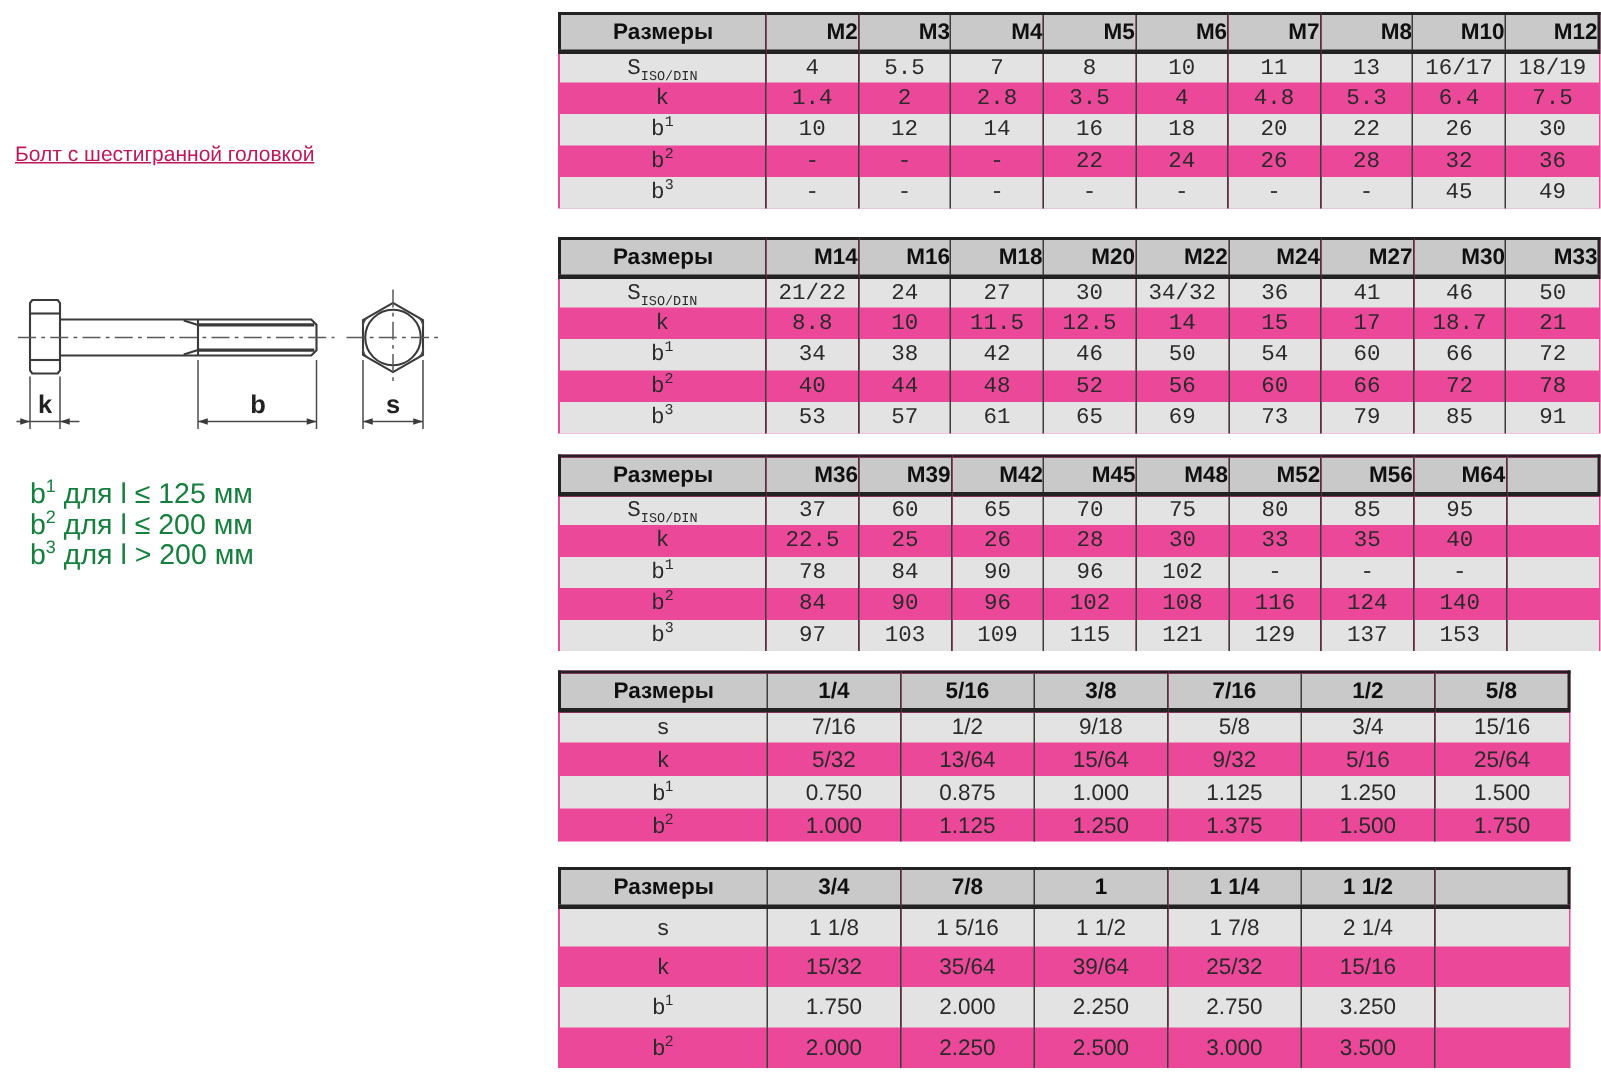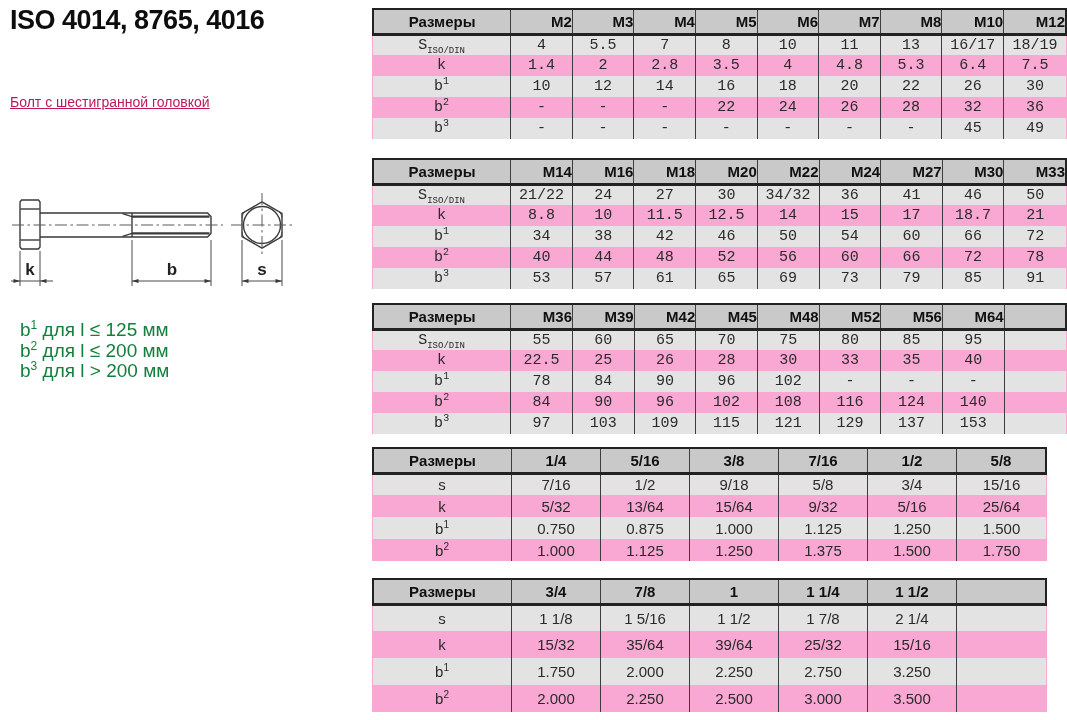--- a/index.html
+++ b/index.html
@@ -19,21 +19,21 @@
   .footnotes sup{font-size:12px;line-height:0;}
   svg text{font-family:"Liberation Sans",sans-serif;font-weight:700;
     font-size:17px;fill:#222;}
   .oline{stroke:#3a3a3a;stroke-width:1.4;fill:none;}
   .tline{stroke:#3a3a3a;stroke-width:2.2;fill:none;}
   .dline{stroke:#4a4a4a;stroke-width:1;fill:none;}
   .cline{stroke:#5a5a5a;stroke-width:1;fill:none;stroke-dasharray:12 3.5 2.5 3.5;}
   .arrow{fill:#3a3a3a;stroke:none;}
   
   table{border-collapse:collapse;table-layout:fixed;position:absolute;
-    left:372px;background:#f9a8d4;}
+    left:372px;background:#ec4899;}
   th,td{text-align:center;vertical-align:middle;padding:0;
     font-size:15px;color:#2a2a2a;overflow:hidden;white-space:nowrap;}
   th{font-weight:700;background:#c9c9c9;color:#101010;
     border-top:2px solid #222;border-bottom:3px solid #222;}
   th:first-child{border-left:2px solid #222;}
   th:last-child{border-right:2px solid #222;}
   th + th{border-left:1.5px solid #3d3d3d;}
   td + td{border-left:1.5px solid #3d3d3d;}
   tbody tr.stripe{background:#e3e3e4;}
   td sup,.lbl sup{font-size:10px;line-height:0;}
@@ -47,21 +47,20 @@
   .t1{top:8px;} .t2{top:158px;} .t3{top:303px;}
   .t4{top:447px;} .t4 tbody tr{height:22px;}
   .t5{top:578px;} .t5 tbody tr{height:27px;}
 </style>
 </head>
 <body>
 
 <div>
 
   <div class="title-block">
-    <div>ISO 4014, 8765, 4016</div>
   </div>
 
   <div class="subtitle-block">
     <div>Болт с шестигранной головкой</div>
   </div>
 
   <div class="drawing-wrap">
     <svg width="310" height="130" viewBox="0 0 310 130">
 
       <g>
@@ -292,21 +291,21 @@
           <th>M48</th>
           <th>M52</th>
           <th>M56</th>
           <th>M64</th>
           <th></th>
         </tr>
       </thead>
       <tbody>
         <tr class="stripe">
           <td class="lbl"><span>S</span><sub>ISO/DIN</sub></td>
-          <td>55</td>
+          <td>37</td>
           <td>60</td>
           <td>65</td>
           <td>70</td>
           <td>75</td>
           <td>80</td>
           <td>85</td>
           <td>95</td>
           <td></td>
         </tr>
         <tr>

